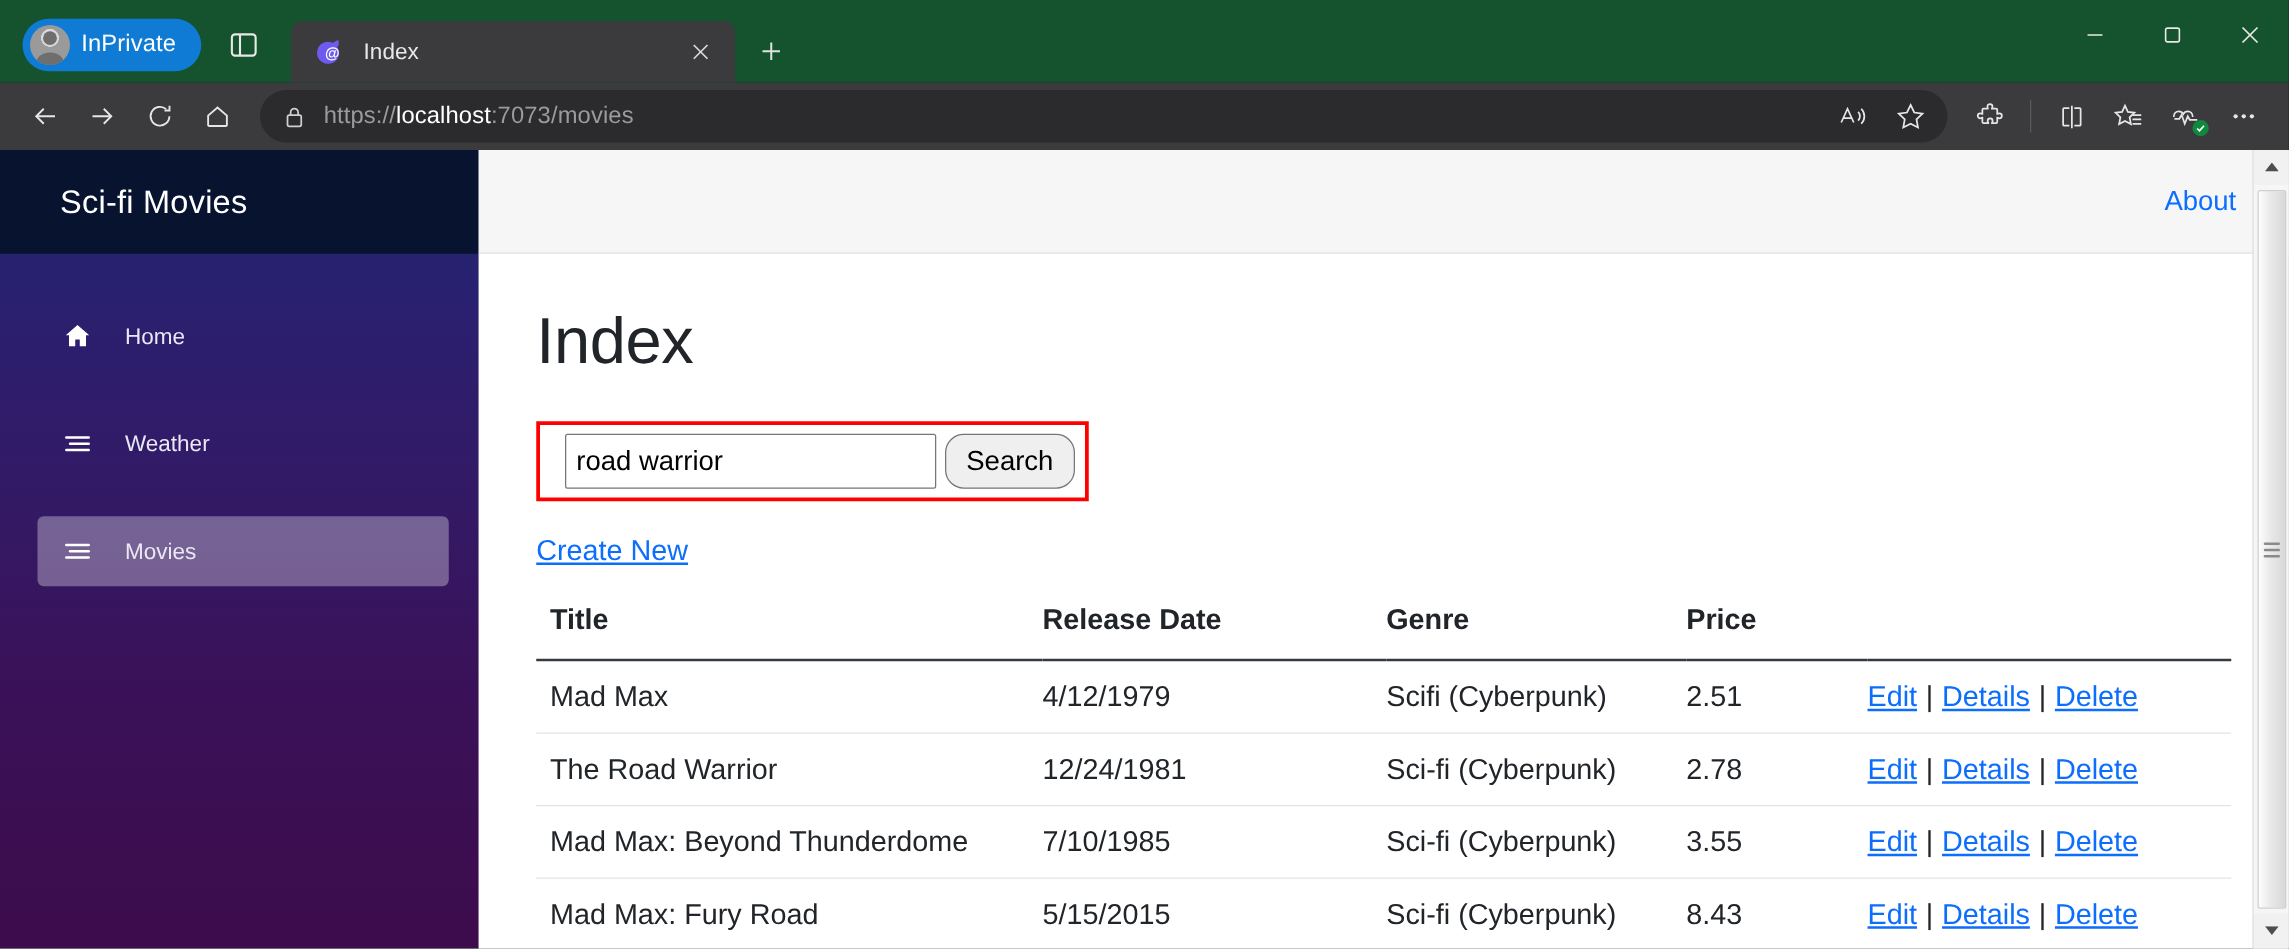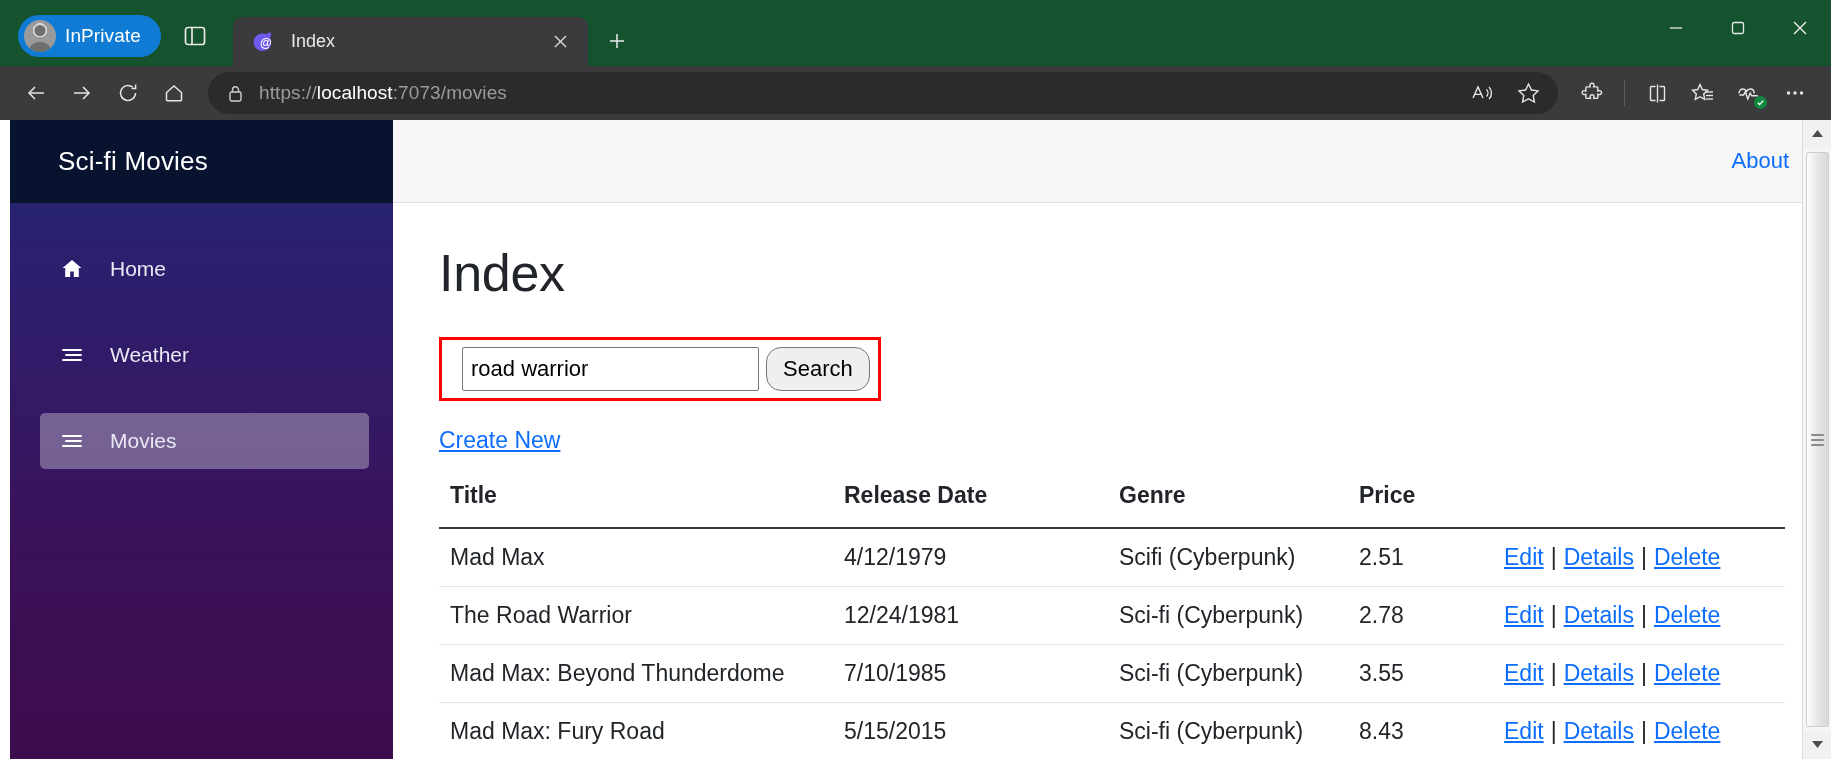--- a/index.html
+++ b/index.html
@@ -80,33 +80,33 @@
   .omnibox-right { display: flex; align-items: center; gap: 2px; margin-left: auto; }
   .tb-sep { width: 1px; height: 26px; background: #5a5a5e; margin: 0 8px; }
 
   
   .viewport { flex: 1; background: #fff; position: relative; display: flex; overflow: hidden; }
 
   
   .sidebar {
     width: 383px; flex: none; color: #fff;
     background: linear-gradient(180deg, #1b2a6b 0%, #2a2070 18%, #331a66 42%, #3a1158 68%, #3d0c4c 100%);
-    display: flex; flex-direction: column; margin-left: 10px;
+    display: flex; flex-direction: column;
   }
   .sidebar-brand {
     height: 83px; background: #07132f; display: flex; align-items: center; padding-left: 48px;
   }
   .sidebar-brand span { font-size: 26px; font-weight: 400; letter-spacing: .2px; }
   .nav { padding-top: 38px; }
   .nav-item {
     display: flex; align-items: center; gap: 26px;
     height: 56px; margin: 0 24px 30px 30px; padding-left: 20px;
     border-radius: 5px; cursor: pointer;
   }
-  .nav-item .nav-label { font-size: 21px; color: #e9e8f4; }
+  .nav-item .nav-label { font-size: 18px; color: #e9e8f4; }
   .nav-item.active { background: rgba(255,255,255,.32); }
   .nav-icon { width: 24px; height: 24px; flex: none; display:flex; align-items:center; justify-content:center; }
 
   
   .content { flex: 1; display: flex; flex-direction: column; background: #fff; min-width: 0; }
   .topbar {
     height: 83px; background: #f6f6f6; border-bottom: 1px solid #e0e0e0;
     display: flex; align-items: center; justify-content: flex-end; padding-right: 42px; flex: none;
   }
   .topbar a { color: #0d6efd; font-size: 22px; text-decoration: none; cursor: pointer; }

